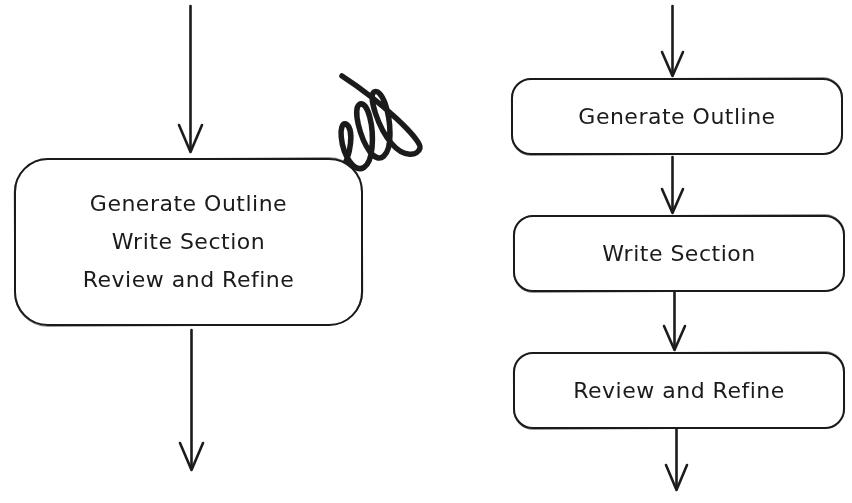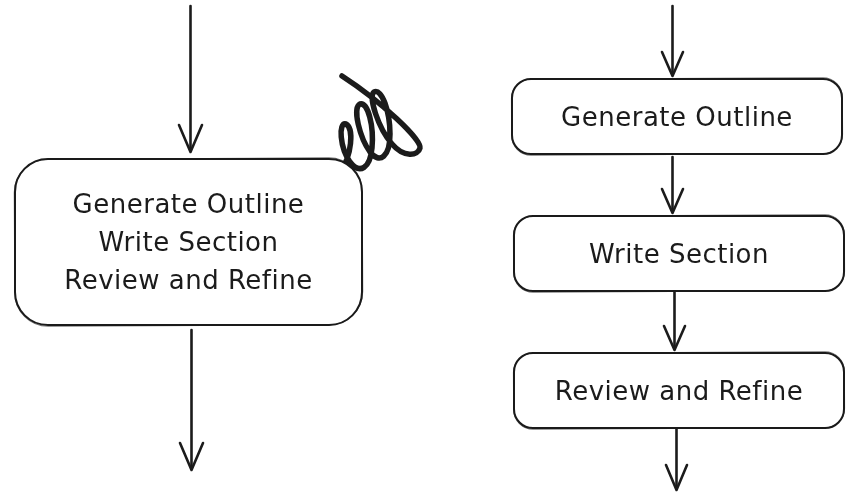--- a/index.html
+++ b/index.html
@@ -39,21 +39,21 @@
   }
   .box-left{
     left:14px;top:158px;width:349px;height:168px;
     border-radius:34px;
   }
   .box-right{
     left:511px;width:332px;height:77px;
     border-radius:20px;
   }
   .label{
-    font-size:26px;
+    font-size:22px;
     line-height:38px;
     letter-spacing:0.5px;
     white-space:nowrap;
     color:var(--stroke);
   }
   .arrow-svg{position:absolute;overflow:visible;}
   .arrow-svg line,.arrow-svg path{
     stroke:var(--stroke);
     stroke-width:2.6;
     fill:none;

